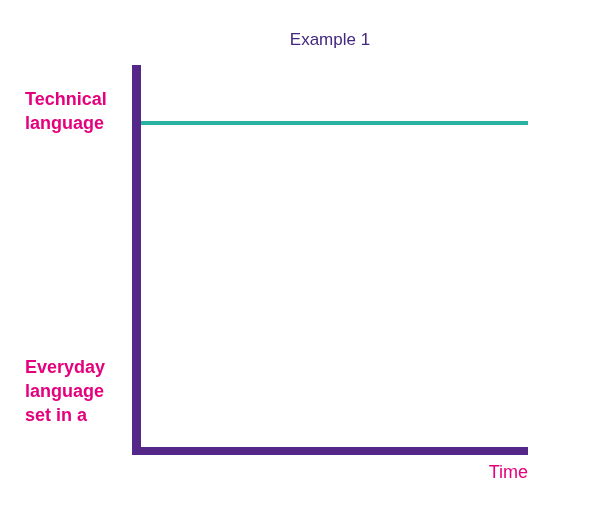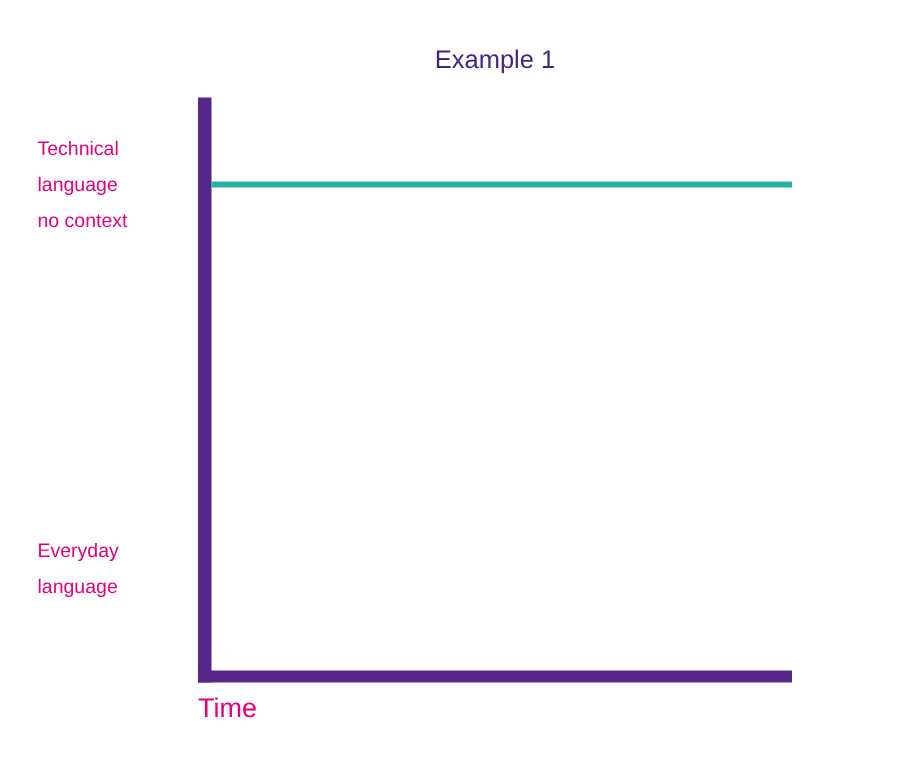--- a/index.html
+++ b/index.html
@@ -50,53 +50,54 @@
     position: absolute;
     left: 141px;
     top: 121px;
     width: 387px;
     height: 4px;
     background: var(--teal);
   }
   .axis-label {
     position: absolute;
     color: var(--magenta);
-    font-size: 13px;
+    font-size: 18px;
     line-height: 24px;
+    font-weight: bold;
   }
   .label-top { left: 25px; top: 87px; }
   .label-bottom { left: 25px; top: 355px; }
   .x-axis-label {
     position: absolute;
     left: 132px;
     top: 462px;
     width: 396px;
-    text-align: left;
+    text-align: right;
     color: var(--magenta);
     font-size: 18px;
   }
 </style>
 </head>
 <body>
 
 <div class="canvas">
 
   <div class="chart-title">Example 1</div>
 
   <div class="y-axis"></div>
   <div class="x-axis"></div>
 
   <div class="data-line"></div>
 
   <div class="axis-label label-top">
     <div>Technical</div>
     <div>language</div>
-    <div>no context</div>
   </div>
 
   <div class="axis-label label-bottom">
     <div>Everyday</div>
     <div>language</div>
+    <div>set in a</div>
   </div>
 
   <div class="x-axis-label">Time</div>
 
 </div>
 
 </body></html>

